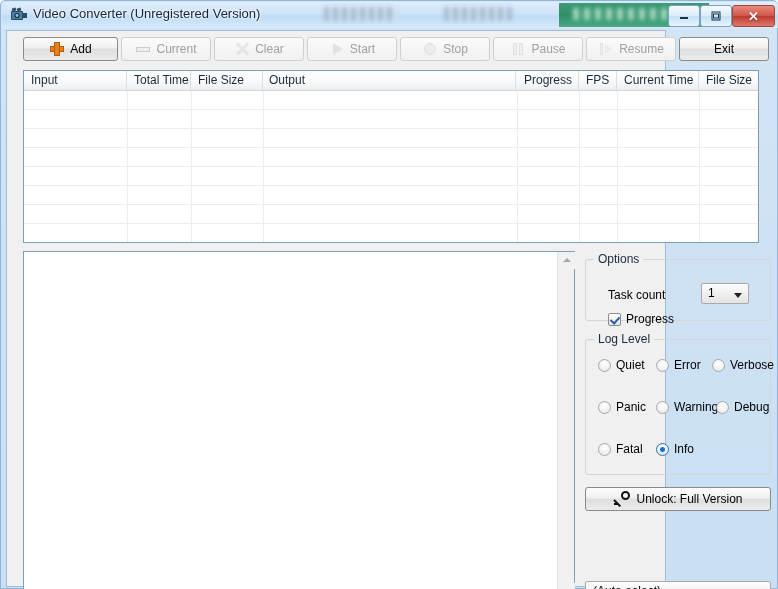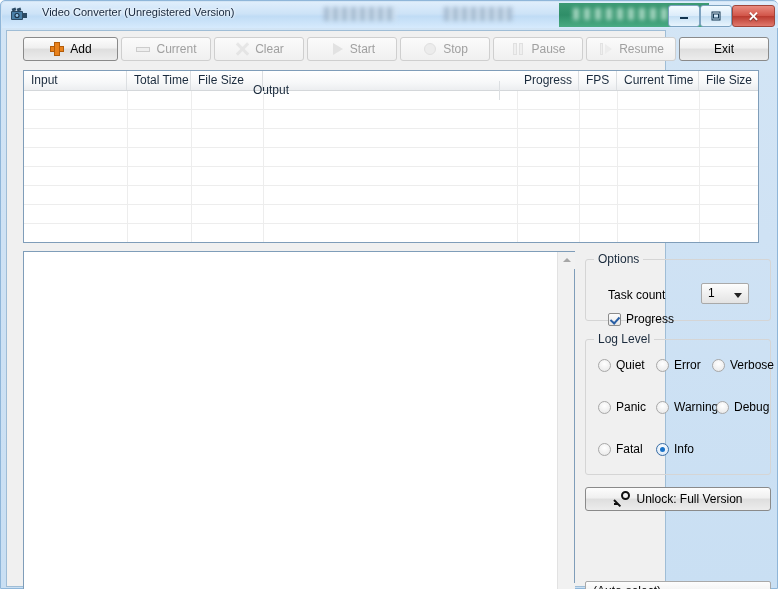--- a/index.html
+++ b/index.html
@@ -24,22 +24,22 @@
   #titlebar{
     position:absolute;left:1px;top:1px;width:776px;height:26px;
     background:linear-gradient(to bottom,#dfeefc 0%, #cde3f7 45%, #c0dcf5 55%, #d6eafd 100%);
     border-radius:4px 4px 0 0;
     overflow:hidden;
   }
   #app-icon{
     position:absolute;left:8px;top:4px;width:18px;height:18px;
   }
   #title-text{
-    position:absolute;left:40px;top:4px;
-    font-size:11px;color:#13243a;
+    position:absolute;left:31px;top:4px;
+    font-size:13px;color:#13243a;
     white-space:nowrap;
     text-shadow:0 0 3px #ffffff, 0 0 3px #ffffff;
   }
   .blur-block{
     position:absolute;top:5px;height:14px;
     background:repeating-linear-gradient(90deg,#9fb4c9 0px,#9fb4c9 5px,#cfe0ef 5px,#cfe0ef 9px);
     filter:blur(2.2px);opacity:.85;
   }
   #blur-1{left:322px;width:72px;}
   #blur-2{left:442px;width:68px;}
@@ -345,21 +345,21 @@
       <div class="tbtn enabled" style="left:672px;width:90px;">
         <span class="tlabel">Exit</span>
       </div>
     </div>
 
     <div id="listview">
       <div id="list-header">
         <div class="hcell" style="left:0;width:103px;">Input</div>
         <div class="hcell" style="left:103px;width:64px;">Total Time</div>
         <div class="hcell" style="left:167px;width:72px;">File Size</div>
-        <div class="hcell" style="left:222px;width:254px;margin-top:10px;">Output</div>
+        <div class="hcell" style="left:238px;width:254px;">Output</div>
         <div class="hcell" style="left:493px;width:62px;">Progress</div>
         <div class="hcell" style="left:555px;width:38px;">FPS</div>
         <div class="hcell" style="left:593px;width:82px;">Current Time</div>
         <div class="hcell" style="left:675px;width:59px;border-right:none;">File Size</div>
       </div>
       <div id="list-body">
         <div class="lrow" style="top:0px;"></div>
         <div class="lrow" style="top:19px;"></div>
         <div class="lrow" style="top:38px;"></div>
         <div class="lrow" style="top:57px;"></div>

